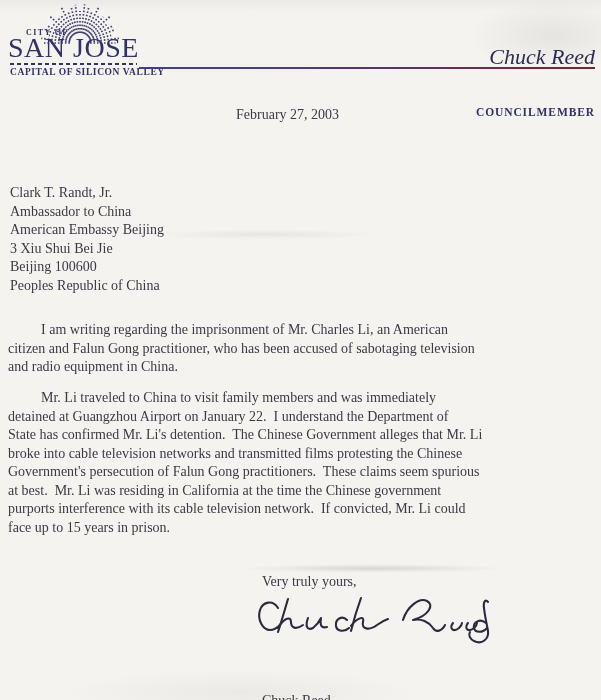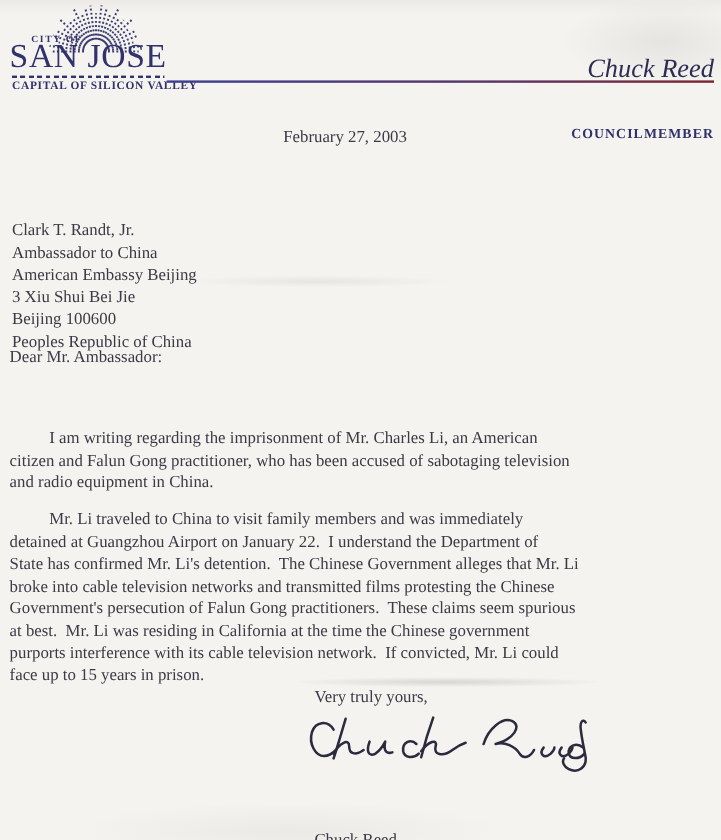--- a/index.html
+++ b/index.html
@@ -55,21 +55,21 @@
   .rule {
     left:139px; top:67px; width:456px; height:2px;
     background:linear-gradient(90deg, var(--rule-blue,#3f3f94) 0%, #56356a 55%, var(--rule-maroon,#7b2531) 100%);
   }
 
   
   .body-text { font-size:14px; line-height:18.5px; white-space:pre; }
   .date      { left:236px; top:106px; }
   .address   { left:10px;  top:184px; }
   .salutation{ left:8px;   top:290px; }
-  .para      { text-indent:33px;margin-top:36px; }
+  .para      { text-indent:33px; }
   .p1 { left:8px; top:321px; }
   .p2 { left:8px; top:389px; }
   .p3 { left:8px; top:541px; }
   .closing   { left:262px; top:573px; }
   .signature { left:256px; top:597px; overflow:visible; }
   .signature path { fill:none; stroke:var(--script-ink,#2b2a3e); stroke-width:2.1; stroke-linecap:round; stroke-linejoin:round; }
   .signer    { left:262px; top:655px; }
 </style>
 </head>
 <body>
@@ -115,21 +115,20 @@
   <div class="abs official-title">COUNCILMEMBER</div>
   <div class="abs rule"></div>
 
   <div class="abs body-text date">February 27, 2003</div>
   <div class="abs body-text address">Clark T. Randt, Jr.
 Ambassador to China
 American Embassy Beijing
 3 Xiu Shui Bei Jie
 Beijing 100600
 Peoples Republic of China</div>
-  <div class="abs body-text salutation">Dear Mr. Ambassador:</div>
 
   <div class="abs body-text para p1">I am writing regarding the imprisonment of Mr. Charles Li, an American
 citizen and Falun Gong practitioner, who has been accused of sabotaging television
 and radio equipment in China.</div>
   <div class="abs body-text para p2">Mr. Li traveled to China to visit family members and was immediately
 detained at Guangzhou Airport on January 22.  I understand the Department of
 State has confirmed Mr. Li's detention.  The Chinese Government alleges that Mr. Li
 broke into cable television networks and transmitted films protesting the Chinese
 Government's persecution of Falun Gong practitioners.  These claims seem spurious
 at best.  Mr. Li was residing in California at the time the Chinese government

